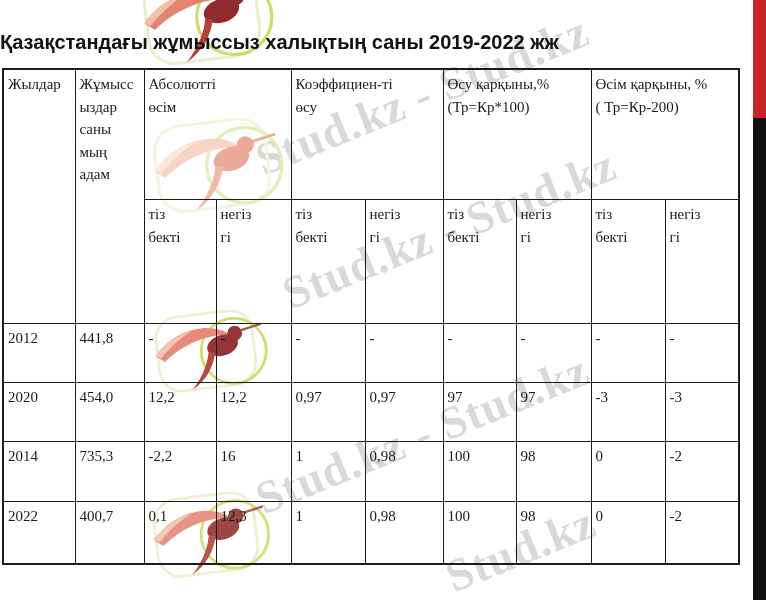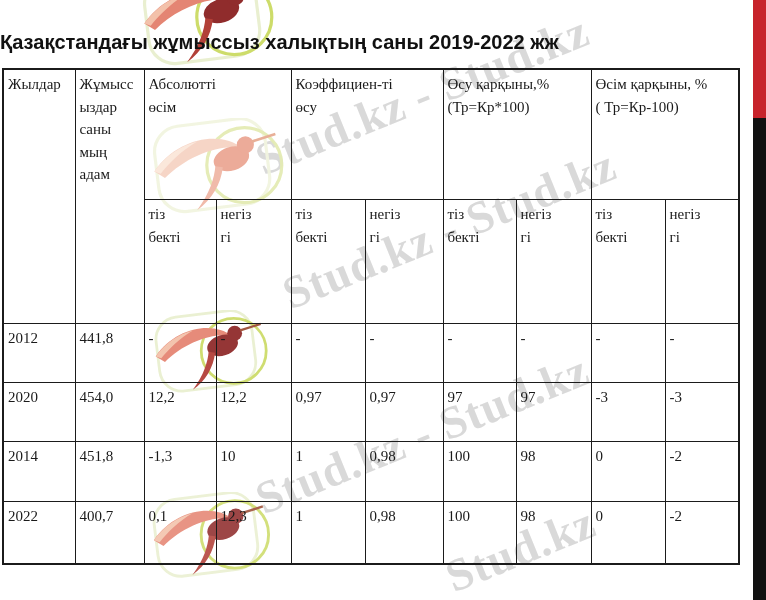--- a/index.html
+++ b/index.html
@@ -153,21 +153,21 @@
 саны
 мың
 адам</td>
         <td colspan="2">Абсолютті
 өсім</td>
         <td colspan="2">Коэффициен-ті
 өсу</td>
         <td colspan="2">Өсу қарқыны,%
 (Тр=Кр*100)</td>
         <td colspan="2">Өсім қарқыны, %
-( Тр=Кр-100)</td>
+( Тр=Кр-200)</td>
       </tr>
       <tr class="h2">
         <td>тіз
 бекті</td>
         <td>негіз
 гі</td>
         <td>тіз
 бекті</td>
         <td>негіз
 гі</td>
@@ -200,23 +200,23 @@
         <td>12,2</td>
         <td>0,97</td>
         <td>0,97</td>
         <td>97</td>
         <td>97</td>
         <td>-3</td>
         <td>-3</td>
       </tr>
       <tr class="r3">
         <td>2014</td>
-        <td>451,8</td>
-        <td>-1,3</td>
-        <td>10</td>
+        <td>735,3</td>
+        <td>-2,2</td>
+        <td>16</td>
         <td>1</td>
         <td>0,98</td>
         <td>100</td>
         <td>98</td>
         <td>0</td>
         <td>-2</td>
       </tr>
       <tr class="r4">
         <td>2022</td>
         <td>400,7</td>

